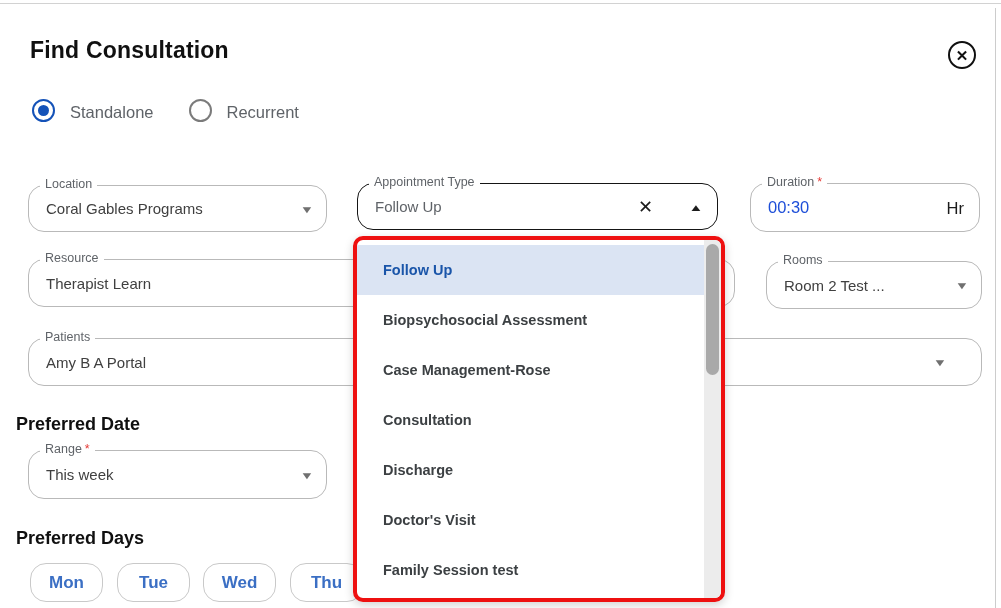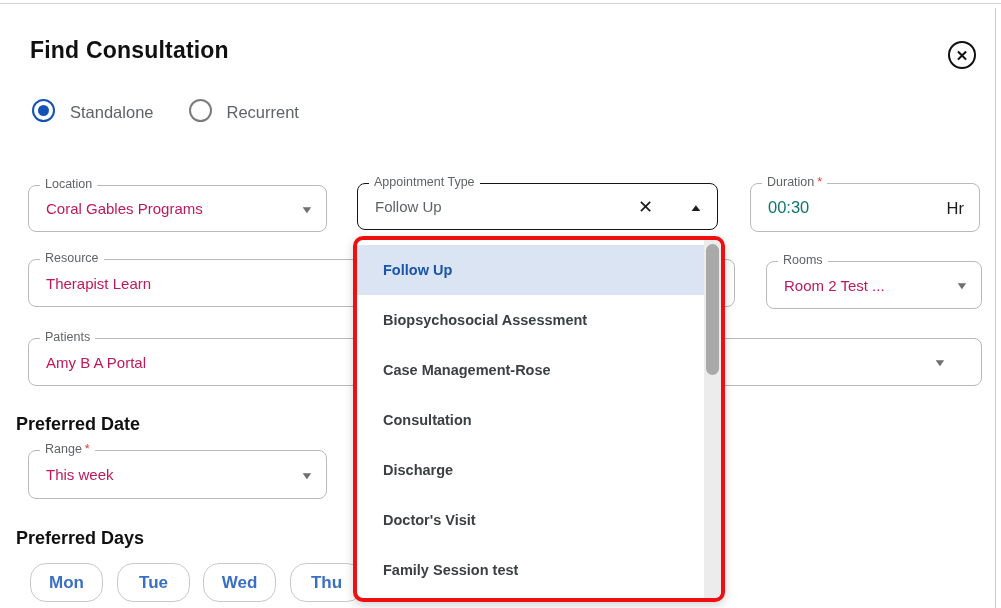--- a/index.html
+++ b/index.html
@@ -36,35 +36,35 @@
   }
   .radio-outer.sel { border: 2.6px solid #1452b8; }
   .radio-outer.unsel { border: 2.4px solid #7b7b7b; }
   .radio-dot { width: 11px; height: 11px; border-radius: 50%; background: #1452b8; }
   .radio-label { font-size: 16.5px; color: #5f6368; margin-left: 15px; }
   .radio-gap { width: 35px; }
 
   
   .field {
     position: absolute; background: #fff;
-    border: 1px solid #b9b9b9; border-radius: 8px;
+    border: 1px solid #b9b9b9; border-radius: 16px;
   }
   .field.focused { border: 1.8px solid #151515; }
   .field .flabel {
     position: absolute; top: -9px; left: 11px;
     background: #fff; padding: 0 5px;
     font-size: 12.5px; color: #5f6368; white-space: nowrap;
   }
   .field .fvalue {
     position: absolute; left: 17px; top: 0; bottom: 0;
     display: flex; align-items: center;
-    font-size: 15px; color: #be185d; white-space: nowrap;
+    font-size: 15px; color: #404040; white-space: nowrap;
   }
   .field .fvalue.muted { color: #5f6368; }
-  .field .fvalue.dark { font-size: 16.5px; color: #0f766e; }
+  .field .fvalue.dark { font-size: 16.5px; color: #1d4ed8; }
   .req { color: #e53935; margin-left: 3px; }
   .dd-arrow {
     position: absolute; right: 14px; top: 50%; transform: translateY(-50%) scaleX(1.45);
     font-size: 10px; color: #707070;
   }
   .suffix {
     position: absolute; right: 15px; top: 50%; transform: translateY(-50%);
     font-size: 16.5px; color: #1c1c1c;
   }
   .clear-x {

